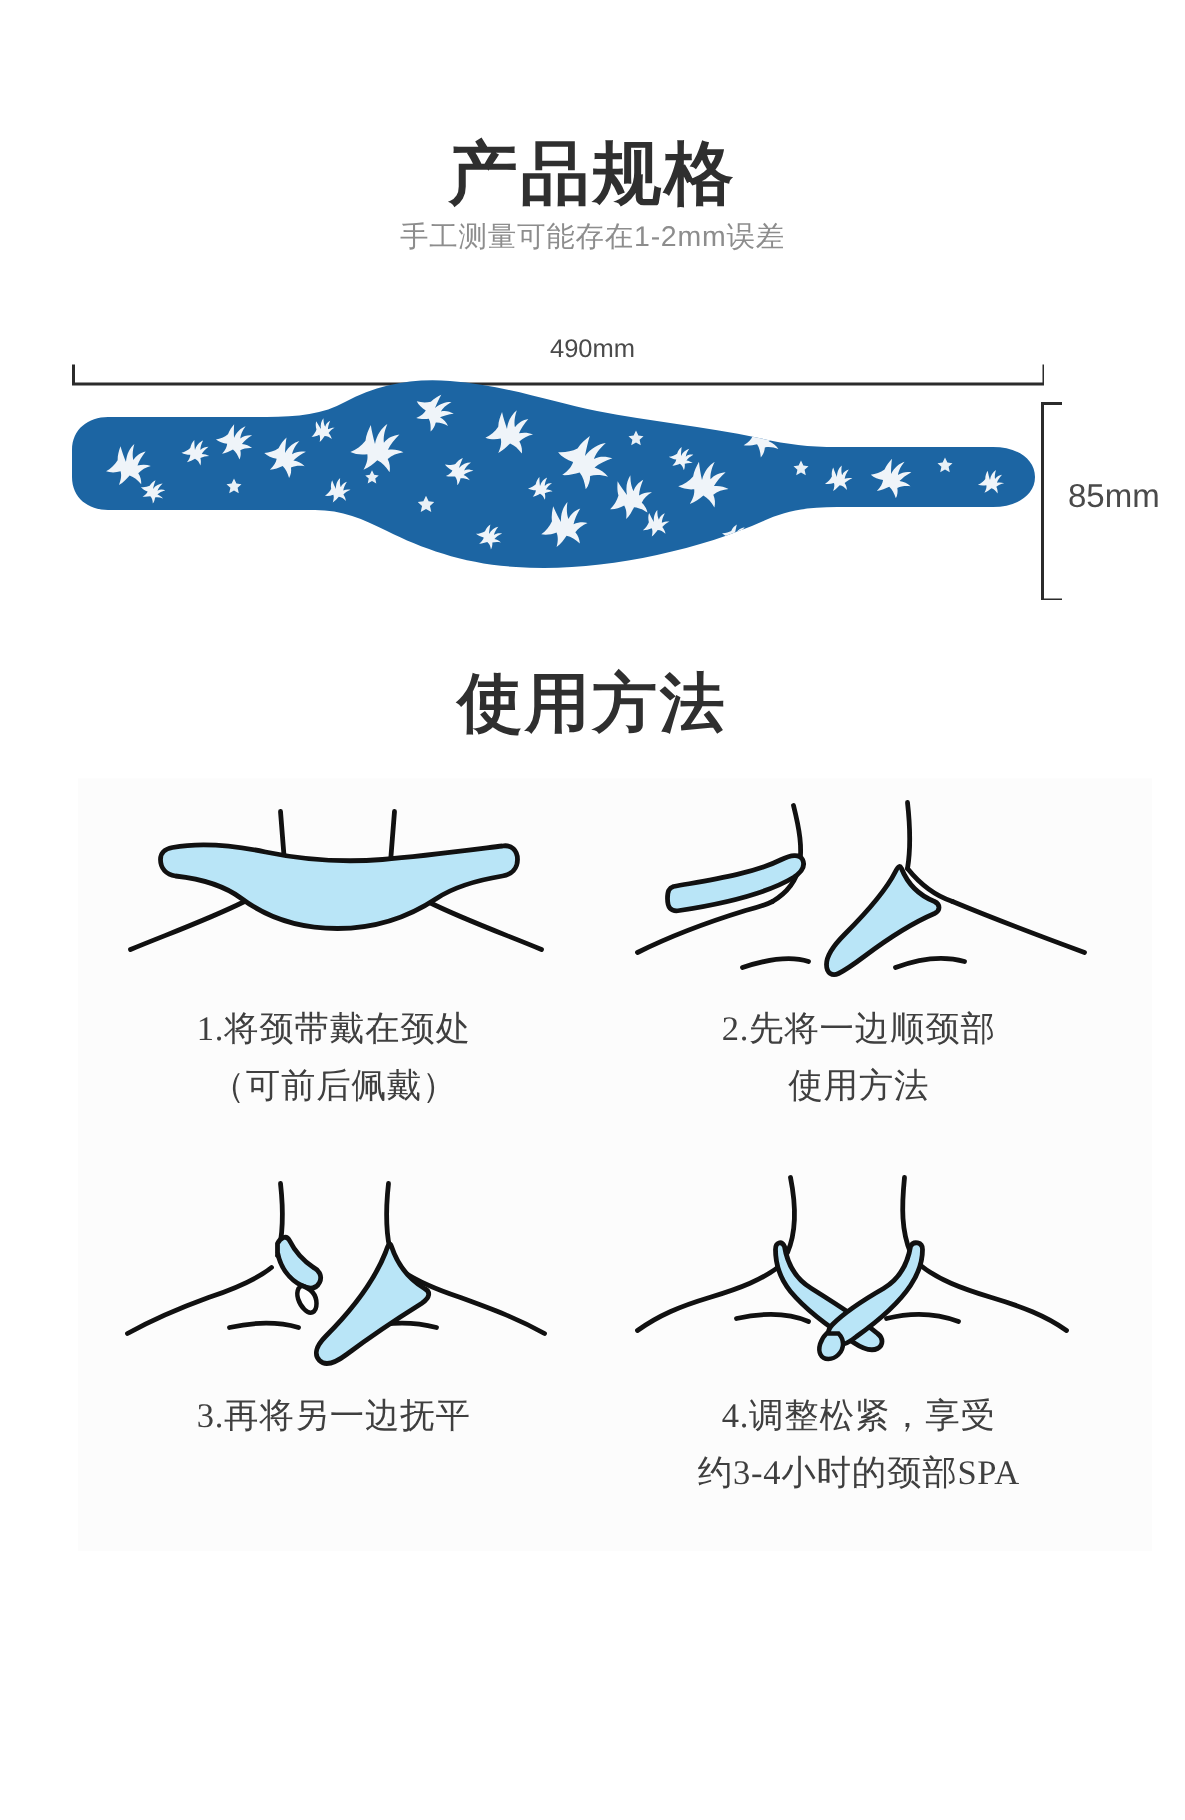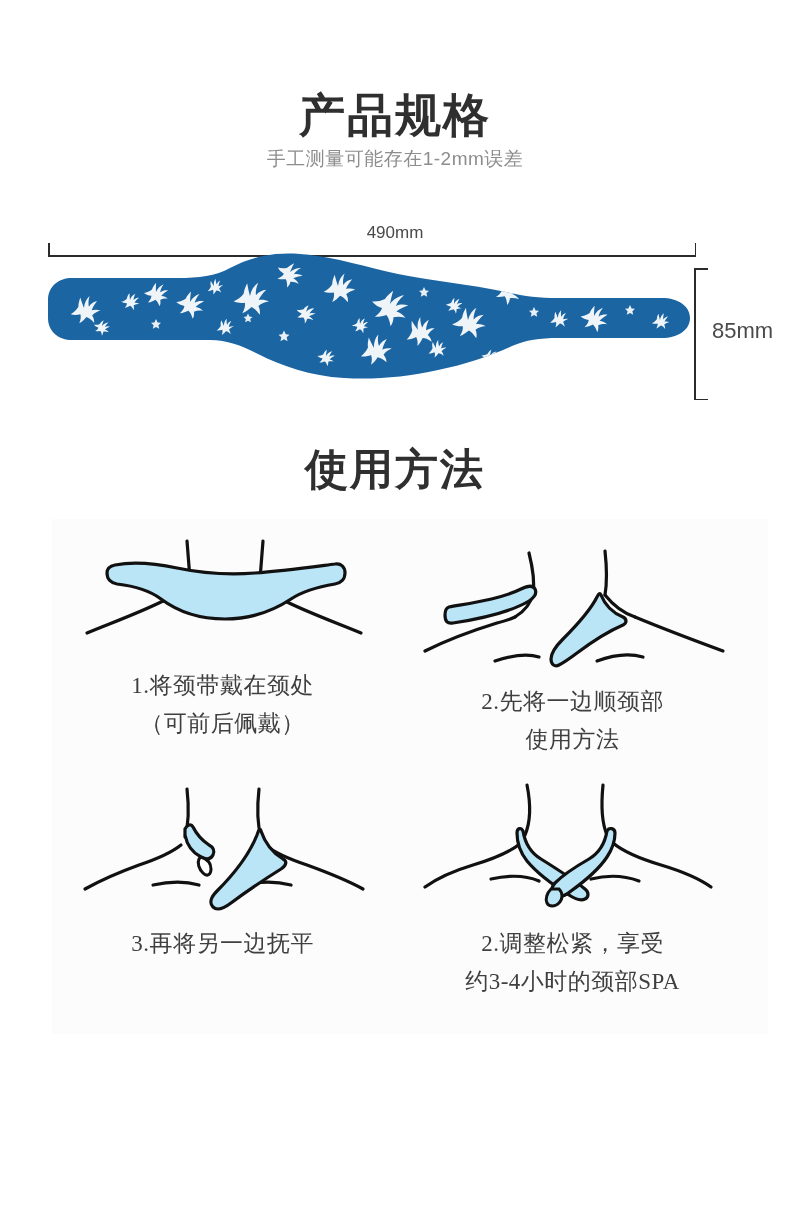--- a/index.html
+++ b/index.html
@@ -168,21 +168,21 @@
     height: 515px;
     font-family: Liberation Serif, serif;
   }
 
   .step {
     position: absolute;
     width: 355px;
     height: 258px;
   }
   .step.s1 { left: 45px;  top: 0; }
-  .step.s2 { left: 395px; top: 16px; }
+  .step.s2 { left: 395px; top: 0; }
   .step.s3 { left: 45px;  top: 258px; }
   .step.s4 { left: 395px; top: 258px; }
 
   .step-art {
     position: absolute;
     left: 14px;
     top: 4px;
     width: 330px;
     height: 140px;
   }
@@ -473,19 +473,19 @@
                    C150,117 156,115 162,110
                    C176,100 190,88 198,76
                    C204,67 206,58 206,52
                    C206,47 200,46 198,50 Z" fill="#b9e5f7" stroke="#111111" stroke-width="3.2" stroke-linejoin="round"></path>
 
           <path d="M142,108 C138,112 136,118 138,122 C140,126 146,126 150,122
                    C154,118 154,112 150,108 Z" fill="#b9e5f7" stroke="#111111" stroke-width="3"></path>
         </svg>
       </div>
       <div class="step-caption">
-        <span class="ln">2.调整松紧，享受</span>
+        <span class="ln">4.调整松紧，享受</span>
         <span class="ln">约3-4小时的颈部SPA</span>
       </div>
     </div>
 
   </div>
 </div>
 
 </body></html>

